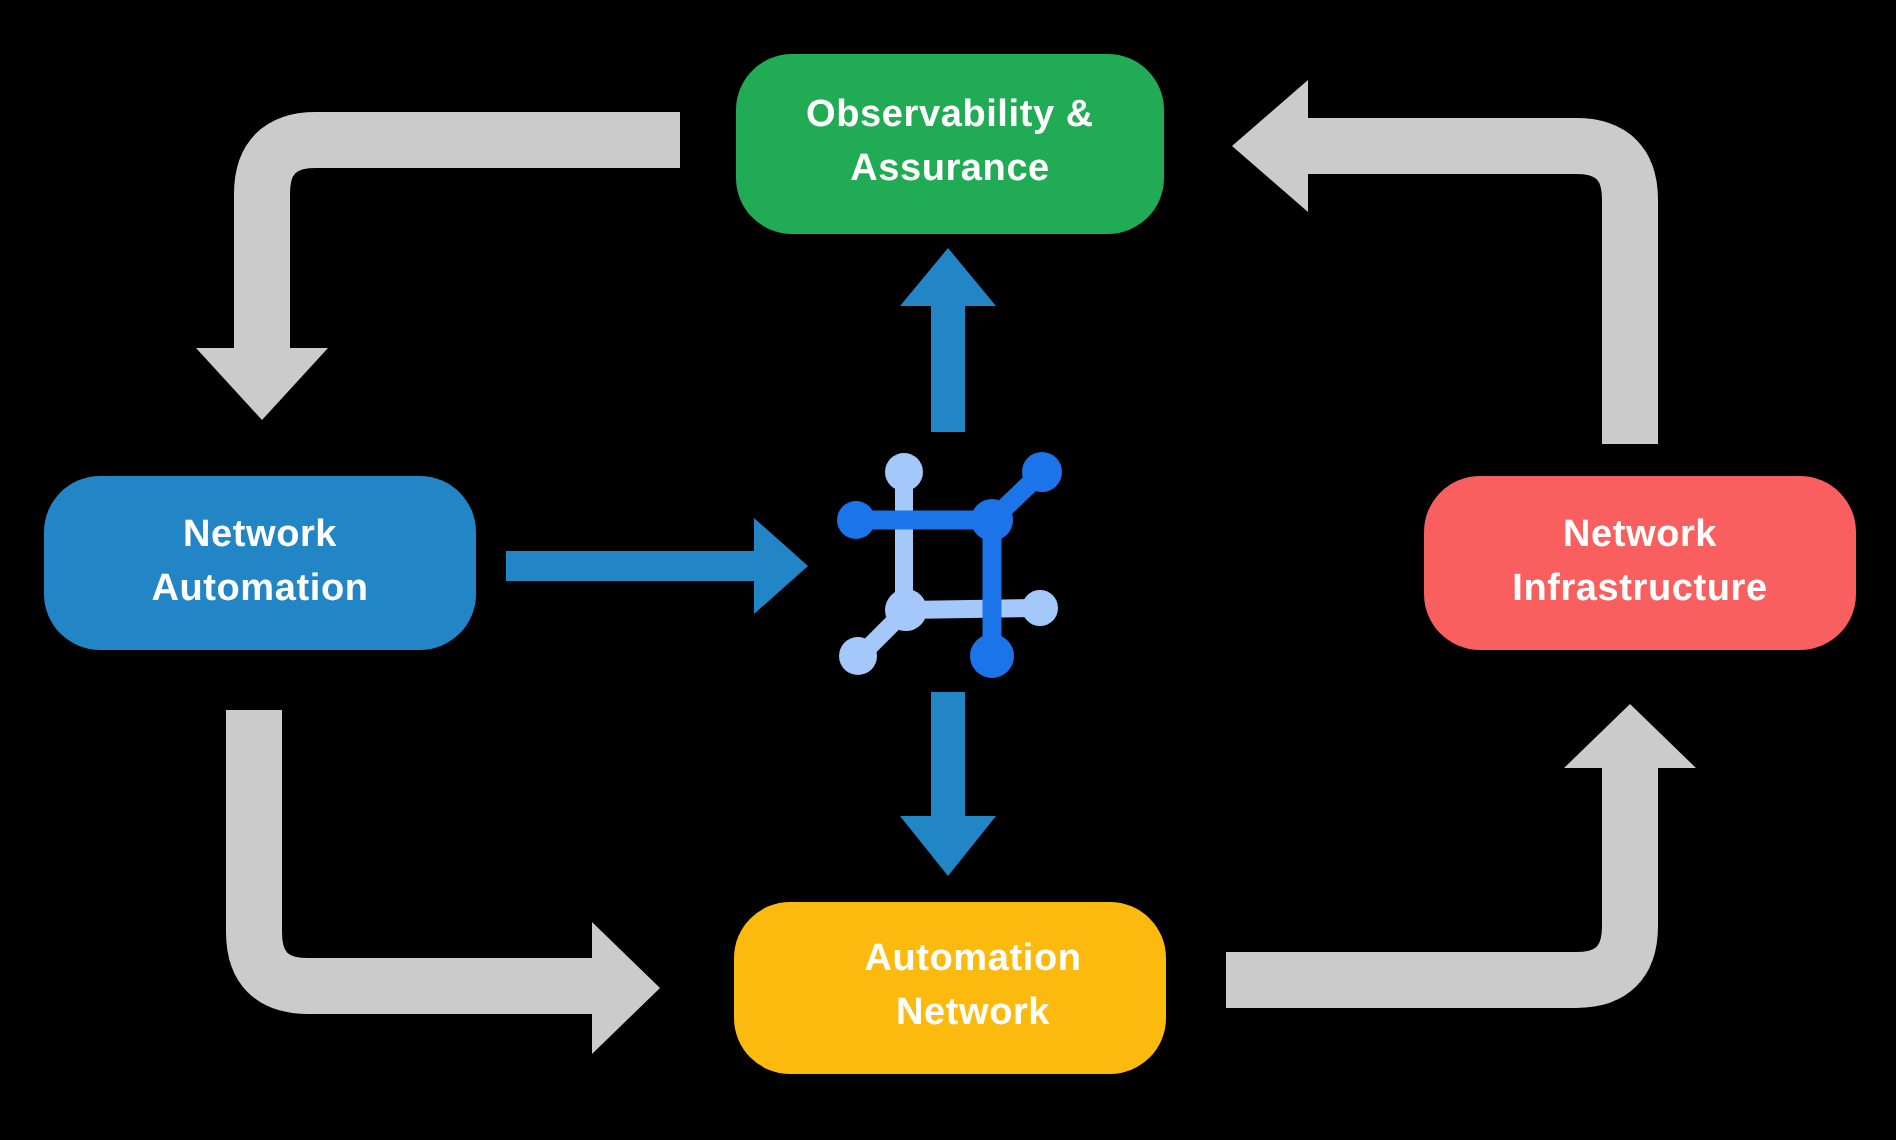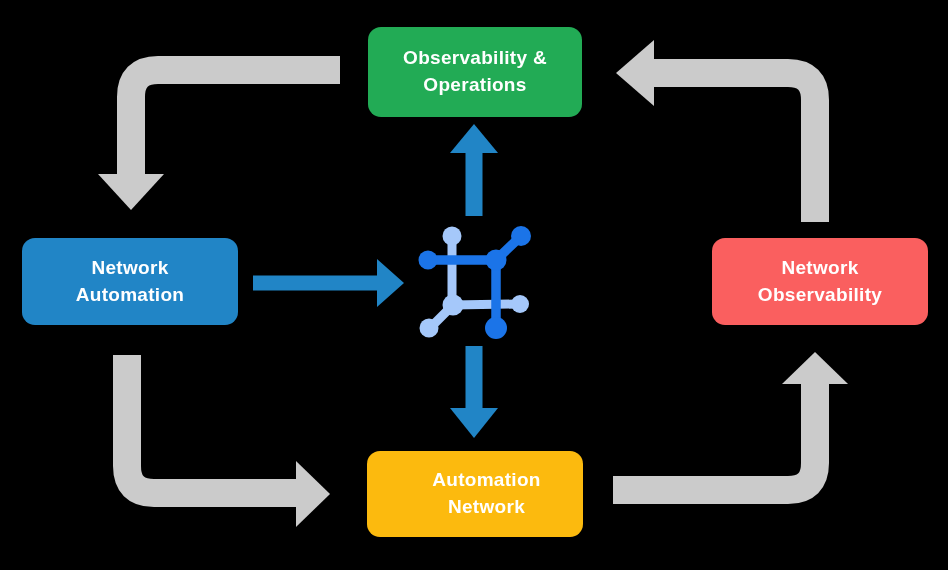--- a/index.html
+++ b/index.html
@@ -11,21 +11,21 @@
     overflow: hidden;
     font-family: "Liberation Sans", sans-serif;
   }
   .layer {
     position: absolute;
     left: 0; top: 0;
     width: 948px; height: 570px;
   }
   .node {
     position: absolute;
-    border-radius: 13px;
+    border-radius: 28px;
     display: flex;
     flex-direction: column;
     align-items: center;
     justify-content: center;
     color: #ffffff;
     font-weight: bold;
     font-size: 19px;
     line-height: 1.42;
     letter-spacing: 0.3px;
     text-align: center;
@@ -92,31 +92,31 @@
         <circle cx="428" cy="260" r="9.5" fill="#1b74e8"></circle>
         <circle cx="521" cy="236" r="10" fill="#1b74e8"></circle>
         <circle cx="496" cy="328" r="11" fill="#1b74e8"></circle>
         <circle cx="496" cy="260" r="10.5" fill="#1b74e8"></circle>
       </g>
     </g>
   </svg>
 
   <div class="node node-observability" style="background-color: rgb(34, 171, 85);">
     <span>Observability &amp;</span>
-    <span>Operations</span>
+    <span>Assurance</span>
   </div>
 
   <div class="node node-operations" style="background-color: rgb(33, 133, 198);">
     <span>Network</span>
     <span>Automation</span>
   </div>
 
   <div class="node node-infrastructure" style="background-color: rgb(250, 95, 95);">
     <span>Network</span>
-    <span>Observability</span>
+    <span>Infrastructure</span>
   </div>
 
   <div class="node node-automation" style="background-color: rgb(252, 186, 14); padding-left: 23px;">
     <span>Automation</span>
     <span>Network</span>
   </div>
 
 </div>
 
 </body></html>

